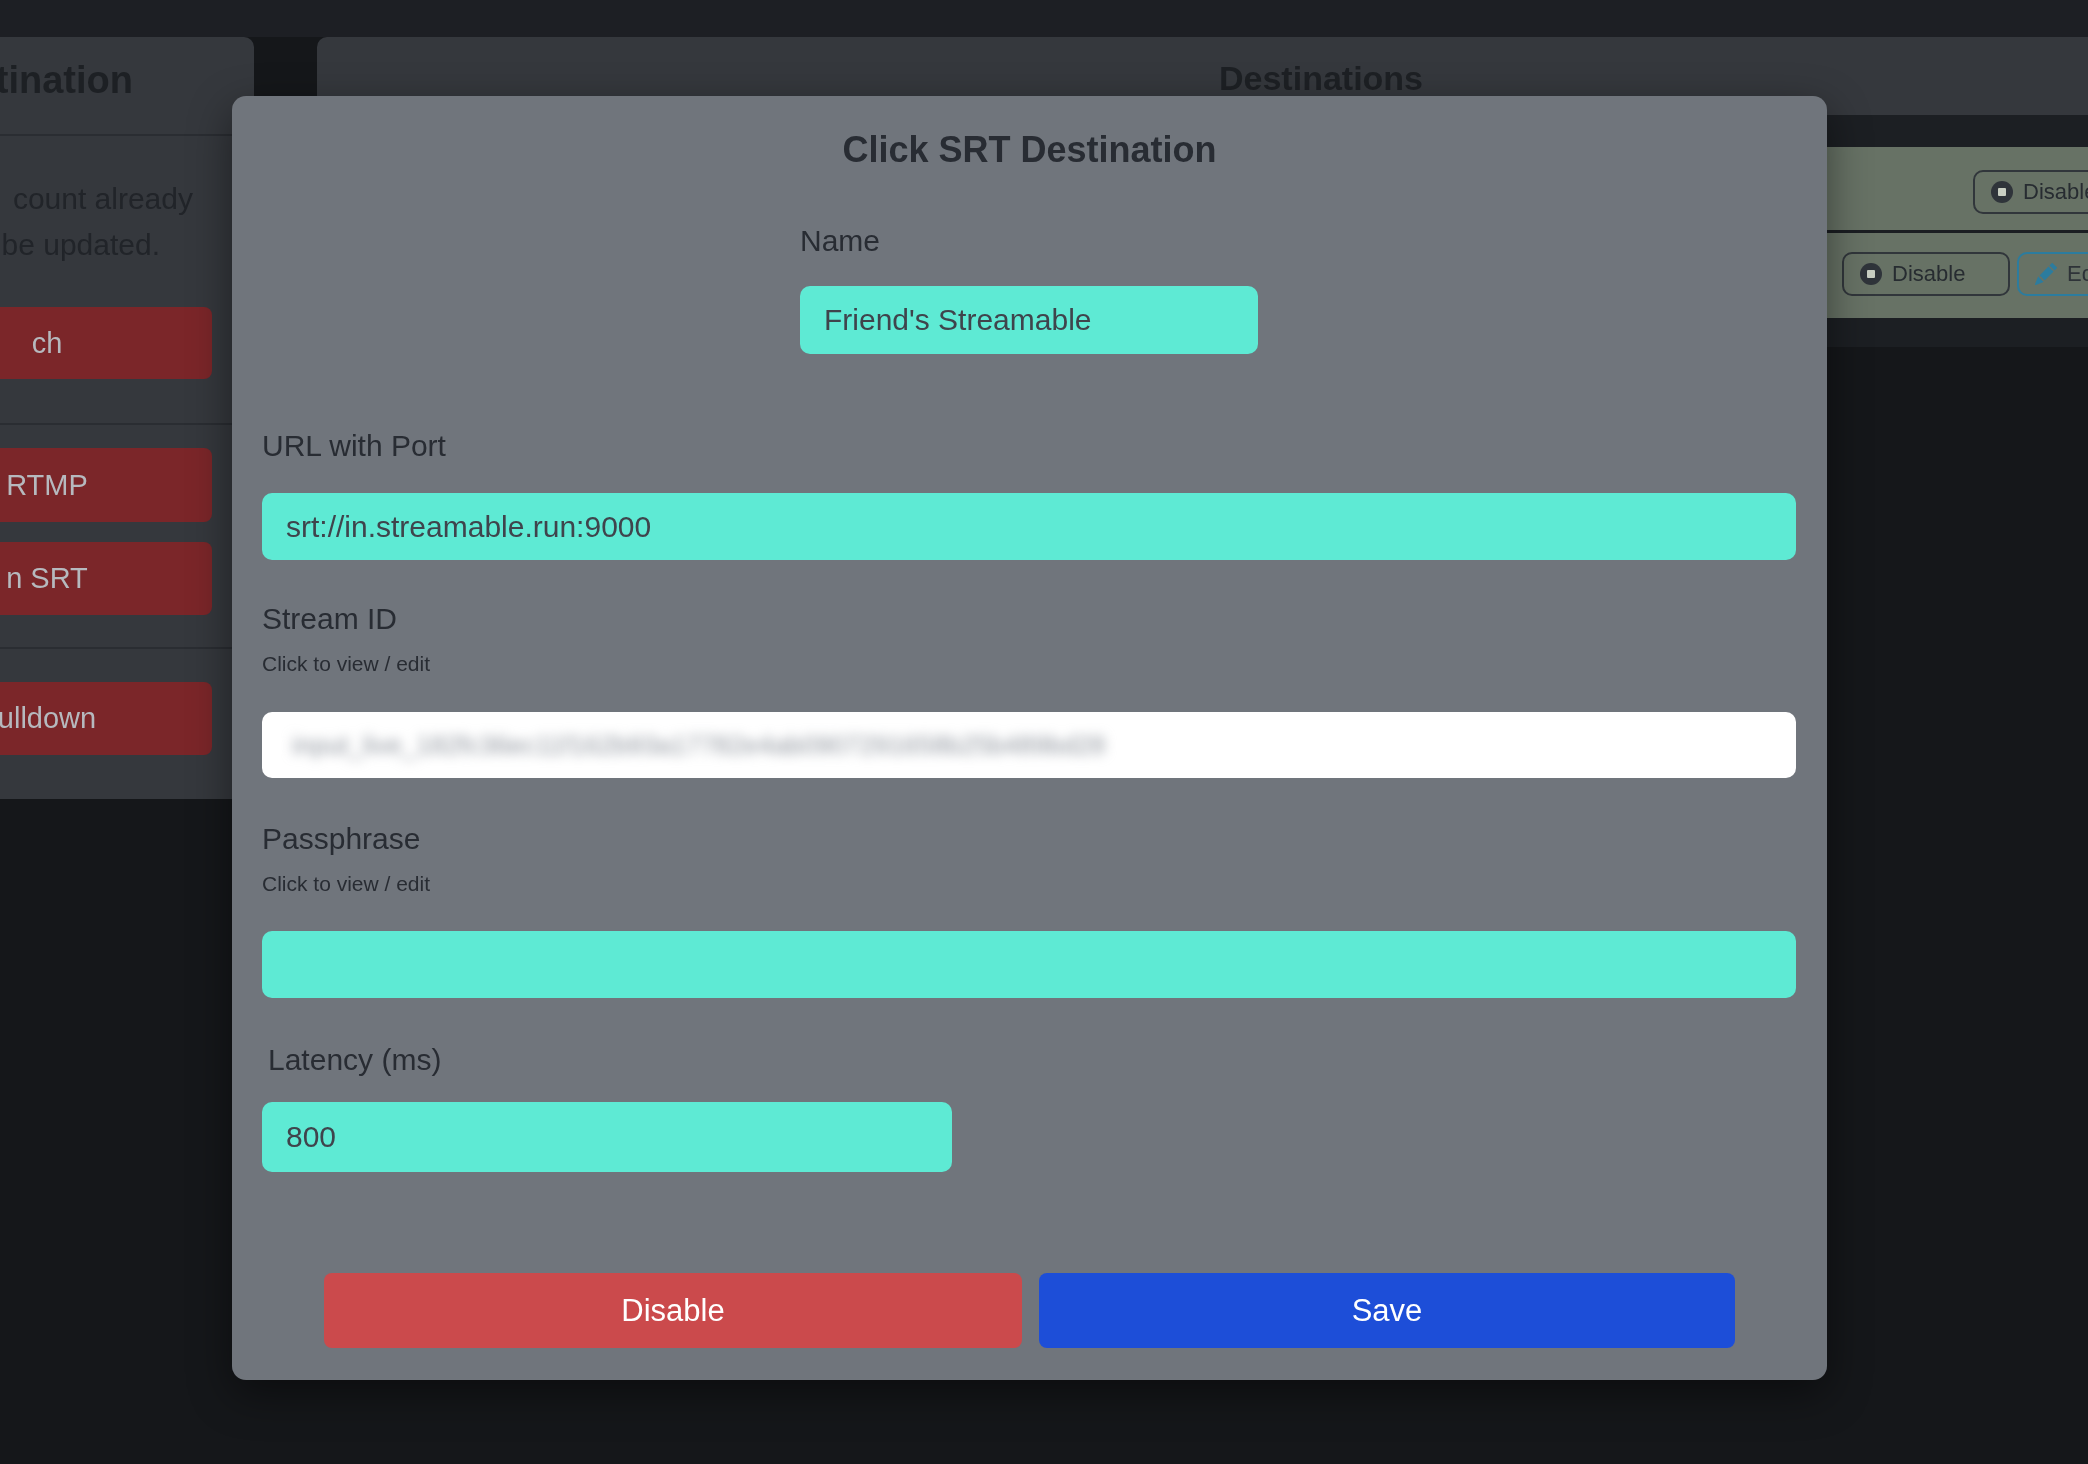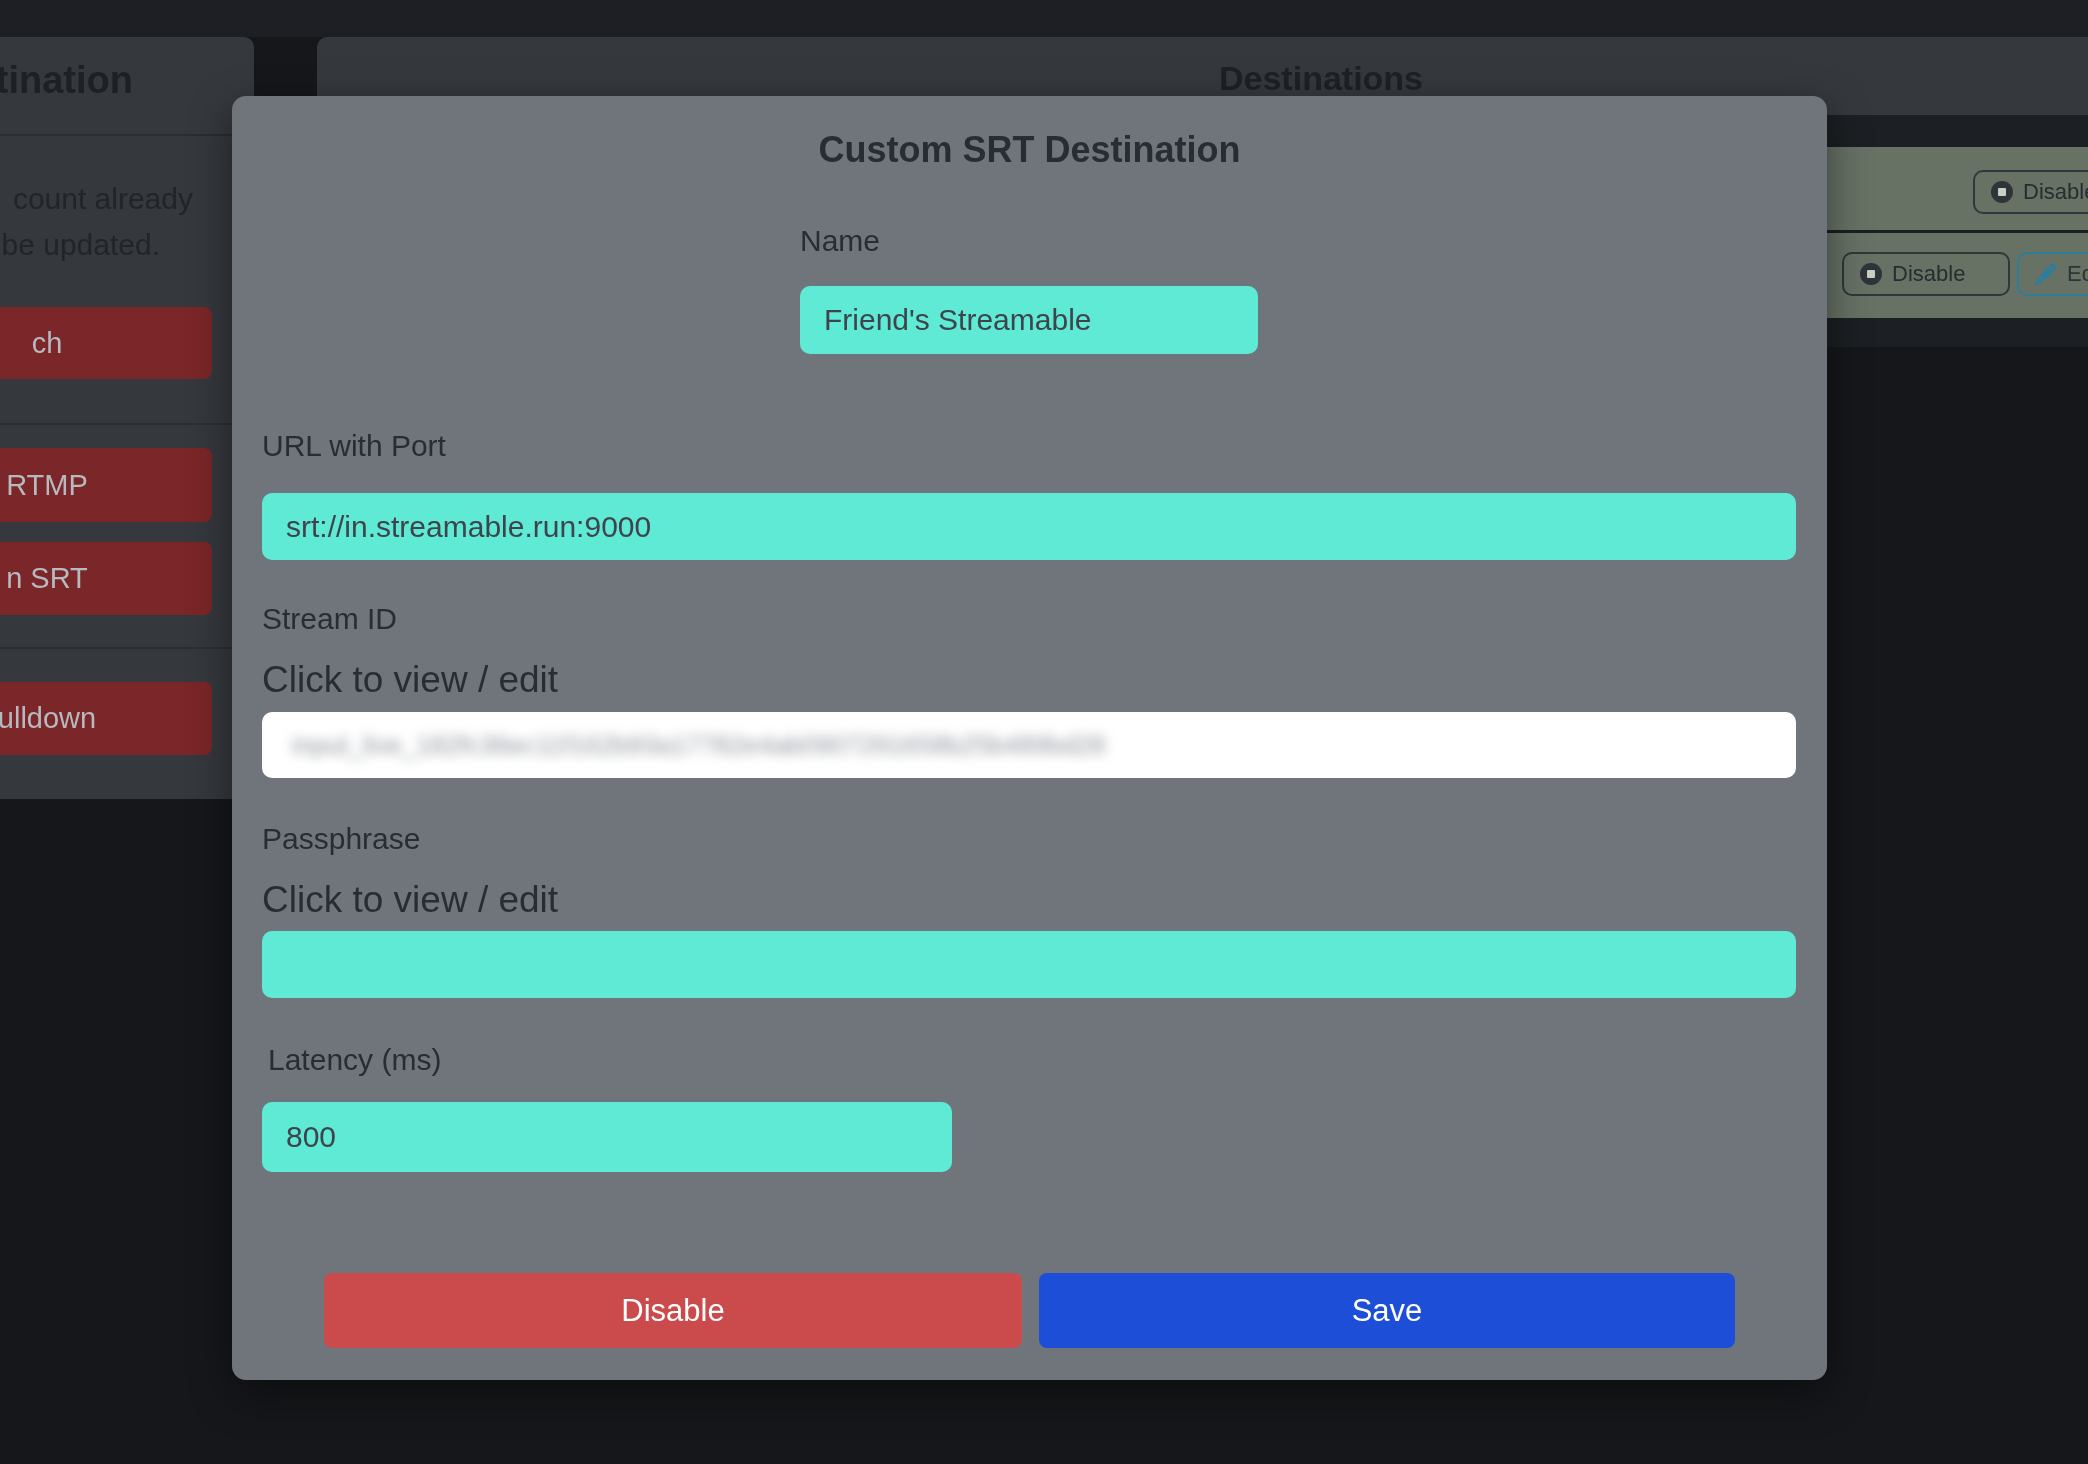--- a/index.html
+++ b/index.html
@@ -41,21 +41,21 @@
     background:#c9cfc3;border-radius:1px;
   }
   .pencil-icon{width:22px;height:22px;flex:0 0 auto;display:block;}
   
   .modal{
     left:232px;top:96px;width:1595px;height:1284px;background:#70757c;border-radius:14px;
     box-shadow:0 14px 44px rgba(0,0,0,0.45);
   }
   .modal-title{left:0;top:34px;width:1595px;text-align:center;font-size:36px;font-weight:600;color:#282c33;line-height:1.1;}
   .field-label{font-size:30px;color:#282c33;line-height:1;white-space:nowrap;}
-  .field-hint{font-size:37px;color:#282c33;line-height:1;white-space:nowrap;cursor:pointer;margin-top:8px;}
+  .field-hint{font-size:21px;color:#282c33;line-height:1;white-space:nowrap;cursor:pointer;}
   .txt-input{
     position:absolute;background:#5eead4;border:none;border-radius:10px;box-sizing:border-box;
     font-size:30px;color:#3f444c;font-family:inherit;padding:0 24px;outline:none;
   }
   .white-box{position:absolute;background:#ffffff;border-radius:10px;display:flex;align-items:center;overflow:hidden;}
   .masked-text{font-size:26px;color:#8d939c;padding-left:30px;white-space:nowrap;filter:blur(6px);line-height:1;}
   .modal-btn{
     position:absolute;height:75px;border:none;border-radius:8px;color:#ffffff;font-size:31px;
     font-family:inherit;display:flex;align-items:center;justify-content:center;
   }
@@ -100,21 +100,21 @@
         <svg class="pencil-icon" viewBox="0 0 16 16">
             <path fill="#2c7c9e" d="M12.854.146a.5.5 0 0 0-.707 0L10.5 1.793 14.207 5.5l1.647-1.646a.5.5 0 0 0 0-.708l-3-3zm.646 6.061L9.793 2.5 3.293 9H3.5a.5.5 0 0 1 .5.5v.5h.5a.5.5 0 0 1 .5.5v.5h.5a.5.5 0 0 1 .5.5v.5h.5a.5.5 0 0 1 .5.5v.207l6.5-6.5zm-7.468 7.468A.5.5 0 0 1 6 13.5V13h-.5a.5.5 0 0 1-.5-.5V12h-.5a.5.5 0 0 1-.5-.5V11h-.5a.5.5 0 0 1-.5-.5V10h-.5a.499.499 0 0 1-.175-.032l-.179.178a.5.5 0 0 0-.11.168l-2 5a.5.5 0 0 0 .65.65l5-2a.5.5 0 0 0 .168-.11l.178-.178z"></path>
           </svg>
         <span style="color:#2e3338;">Edit</span>
       </button>
     </div>
   </div>
 </div>
 
 <div class="abs modal">
-  <div class="abs modal-title">Custom SRT Destination</div>
+  <div class="abs modal-title">Click SRT Destination</div>
 
   <div class="abs field-label" style="left:568px;top:130px;">Name</div>
   <input class="txt-input" style="left: 568px; top: 190px; width: 458px; height: 68px;" type="text" value="Friend's Streamable">
 
   <div class="abs field-label" style="left:30px;top:335px;">URL with Port</div>
   <input class="txt-input" style="left: 30px; top: 397px; width: 1534px; height: 67px;" type="text" value="srt://in.streamable.run:9000">
 
   <div class="abs field-label" style="left:30px;top:508px;text-align:center;">Stream ID</div>
   <div class="abs field-hint" style="left:30px;top:557px;">Click to view / edit</div>
   <div class="white-box" style="left:30px;top:616px;width:1534px;height:66px;">

